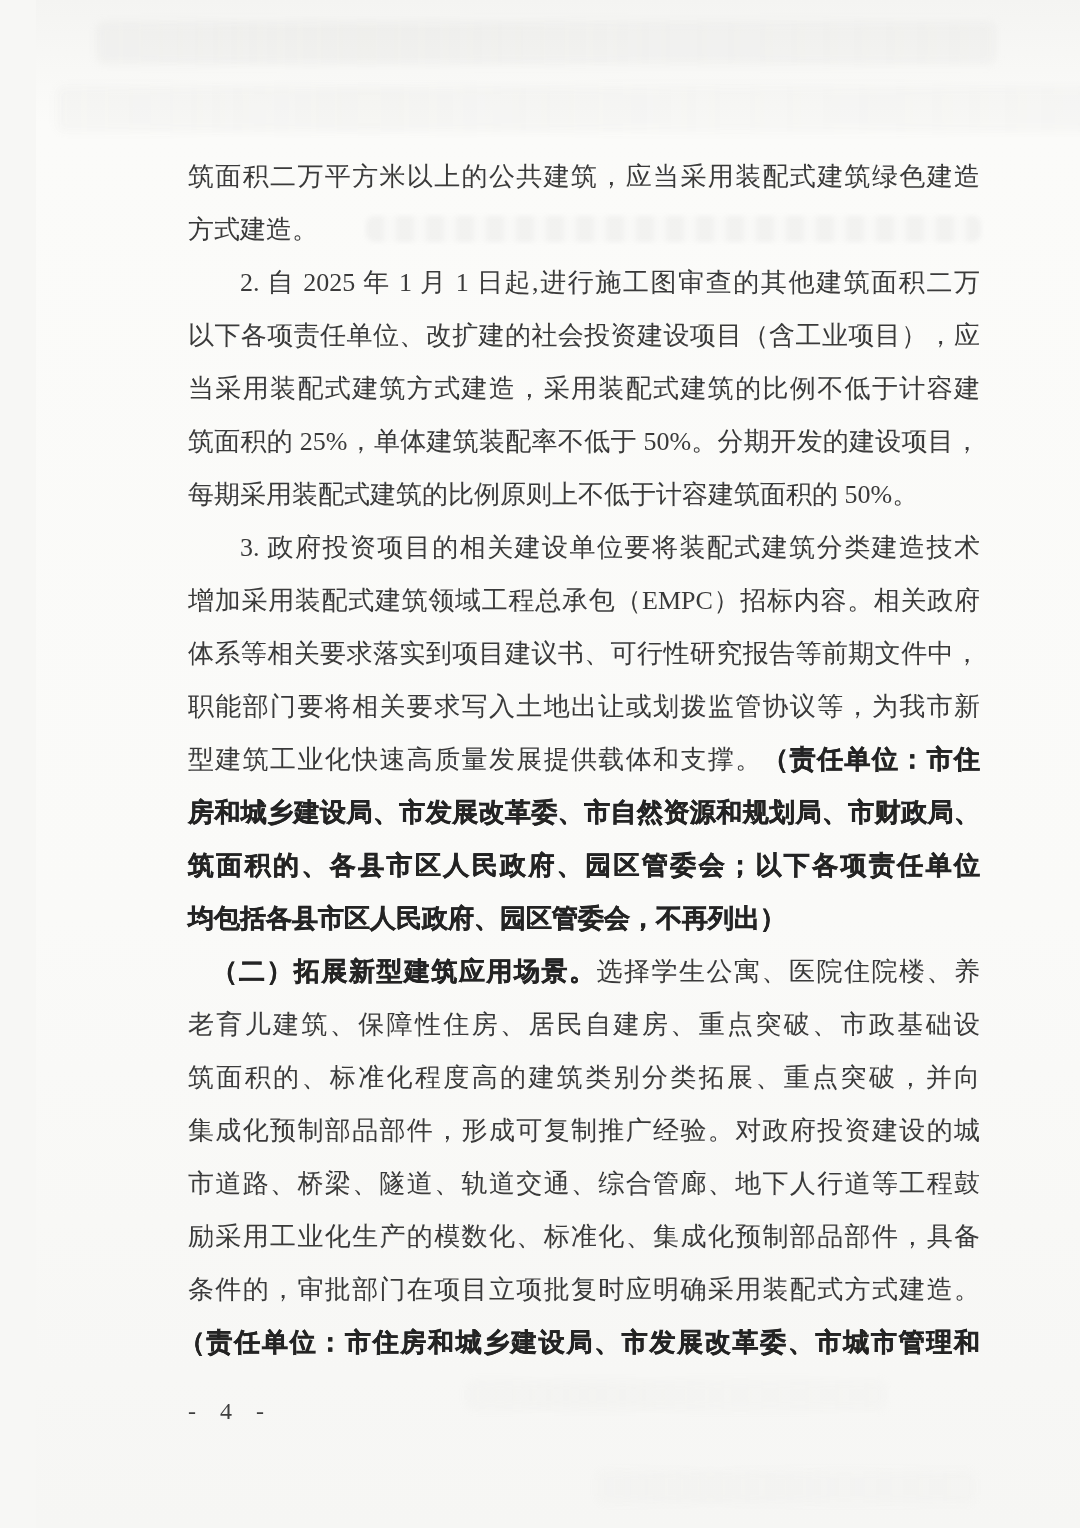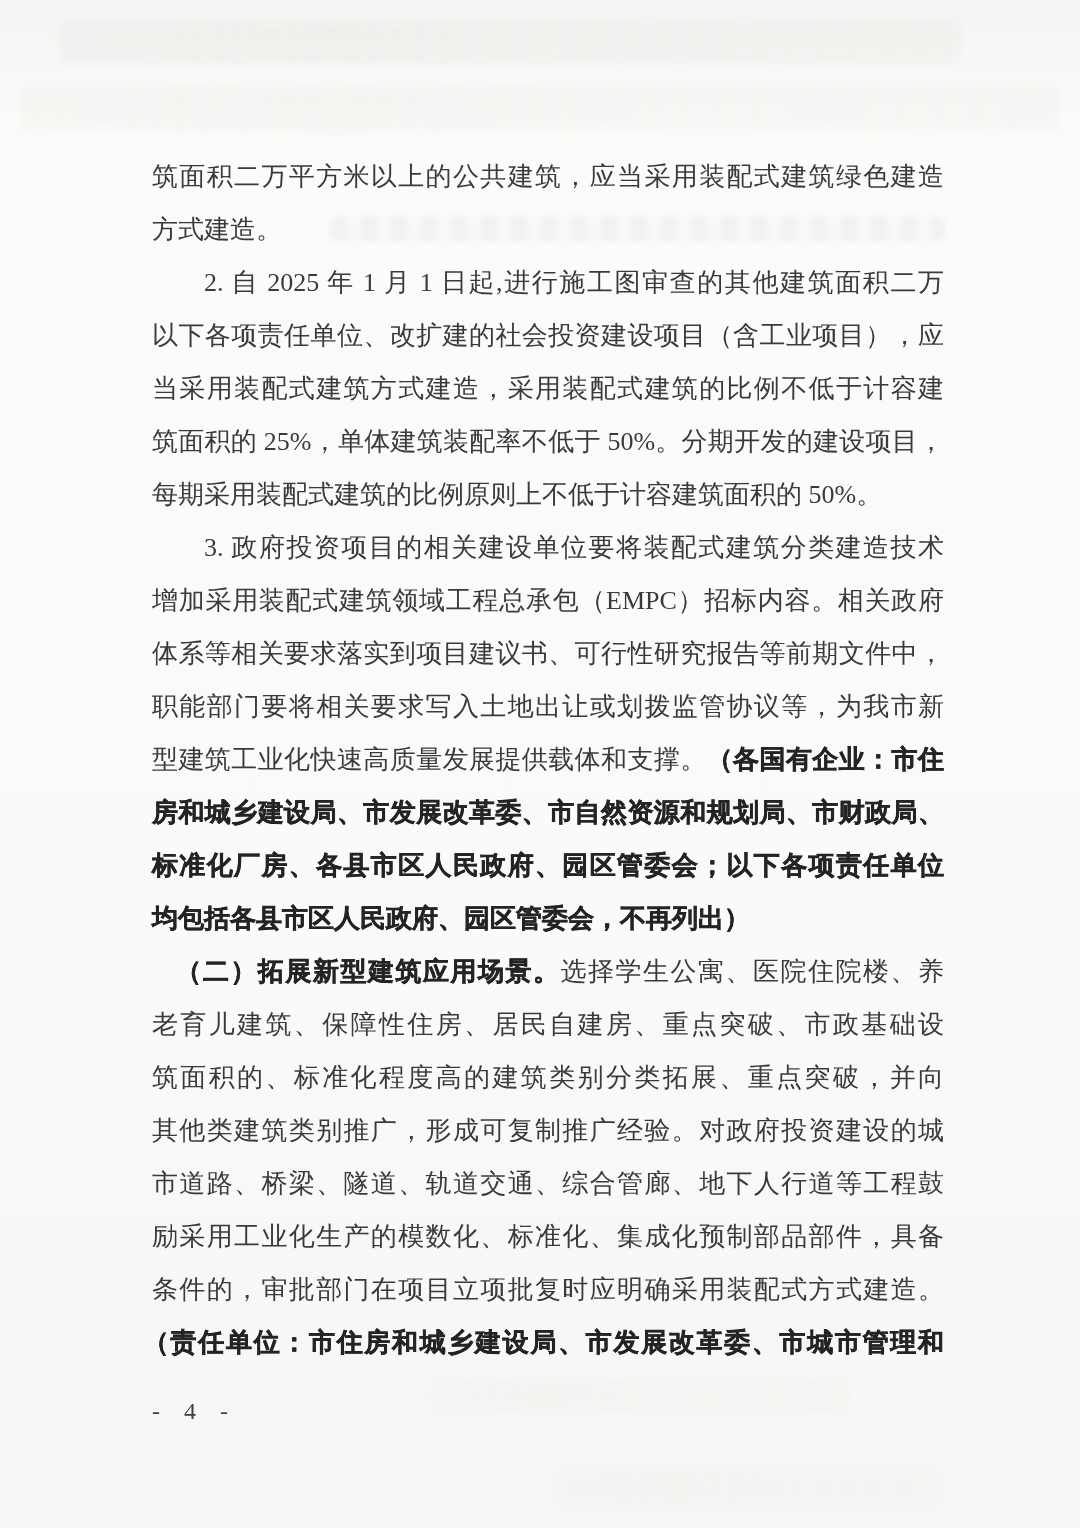--- a/index.html
+++ b/index.html
@@ -12,20 +12,21 @@
     position: relative;
     background: #f7f7f5;
     overflow: hidden;
     font-family: "Liberation Serif", "DejaVu Serif", serif;
   }
   .sheet {
     position: absolute;
     inset: 0;
     background:
       linear-gradient(180deg, #f4f4f2 0%, #fbfbf9 8%, #fafaf8 60%, #f6f6f4 100%);
+    margin-left: 36px;
   }
   
   .smudge {
     position: absolute;
     pointer-events: none;
     filter: blur(4px);
     border-radius: 8px;
   }
   .smudge.band {
     background: linear-gradient(90deg,
@@ -86,28 +87,28 @@
       <div class="line end"><span class="seg">方式建造。</span></div>
       <div class="line" style="text-indent: 2em;"><span class="seg">2. 自 2025 年 1 月 1 日起,进行施工图审查的其他建筑面积二万</span></div>
       <div class="line"><span class="seg">以下各项责任单位、改扩建的社会投资建设项目（含工业项目），应</span></div>
       <div class="line"><span class="seg">当采用装配式建筑方式建造，采用装配式建筑的比例不低于计容建</span></div>
       <div class="line"><span class="seg">筑面积的 25%，单体建筑装配率不低于 50%。分期开发的建设项目，</span></div>
       <div class="line end"><span class="seg">每期采用装配式建筑的比例原则上不低于计容建筑面积的 50%。</span></div>
       <div class="line" style="text-indent: 2em;"><span class="seg">3. 政府投资项目的相关建设单位要将装配式建筑分类建造技术</span></div>
       <div class="line"><span class="seg">增加采用装配式建筑领域工程总承包（EMPC）招标内容。相关政府</span></div>
       <div class="line"><span class="seg">体系等相关要求落实到项目建议书、可行性研究报告等前期文件中，</span></div>
       <div class="line"><span class="seg">职能部门要将相关要求写入土地出让或划拨监管协议等，为我市新</span></div>
-      <div class="line"><span class="seg">型建筑工业化快速高质量发展提供载体和支撑。</span><span class="seg bold">（各国有企业：市住</span></div>
+      <div class="line"><span class="seg">型建筑工业化快速高质量发展提供载体和支撑。</span><span class="seg bold">（责任单位：市住</span></div>
       <div class="line"><span class="seg bold">房和城乡建设局、市发展改革委、市自然资源和规划局、市财政局、</span></div>
-      <div class="line"><span class="seg bold">标准化厂房、各县市区人民政府、园区管委会；以下各项责任单位</span></div>
+      <div class="line"><span class="seg bold">筑面积的、各县市区人民政府、园区管委会；以下各项责任单位</span></div>
       <div class="line end"><span class="seg bold">均包括各县市区人民政府、园区管委会，不再列出）</span></div>
       <div class="line" style="text-indent: 0.9em;"><span class="seg bold">（二）拓展新型建筑应用场景。</span><span class="seg">选择学生公寓、医院住院楼、养</span></div>
       <div class="line"><span class="seg">老育儿建筑、保障性住房、居民自建房、重点突破、市政基础设</span></div>
       <div class="line"><span class="seg">筑面积的、标准化程度高的建筑类别分类拓展、重点突破，并向</span></div>
-      <div class="line"><span class="seg">其他类建筑类别推广，形成可复制推广经验。对政府投资建设的城</span></div>
+      <div class="line"><span class="seg">集成化预制部品部件，形成可复制推广经验。对政府投资建设的城</span></div>
       <div class="line"><span class="seg">市道路、桥梁、隧道、轨道交通、综合管廊、地下人行道等工程鼓</span></div>
       <div class="line"><span class="seg">励采用工业化生产的模数化、标准化、集成化预制部品部件，具备</span></div>
       <div class="line"><span class="seg">条件的，审批部门在项目立项批复时应明确采用装配式方式建造。</span></div>
       <div class="line" style="text-indent: -0.35em;"><span class="seg bold">（责任单位：市住房和城乡建设局、市发展改革委、市城市管理和</span></div>
     </div>
 
   <div class="footer">- 4 -</div>
 </div>
 
 </body></html>

